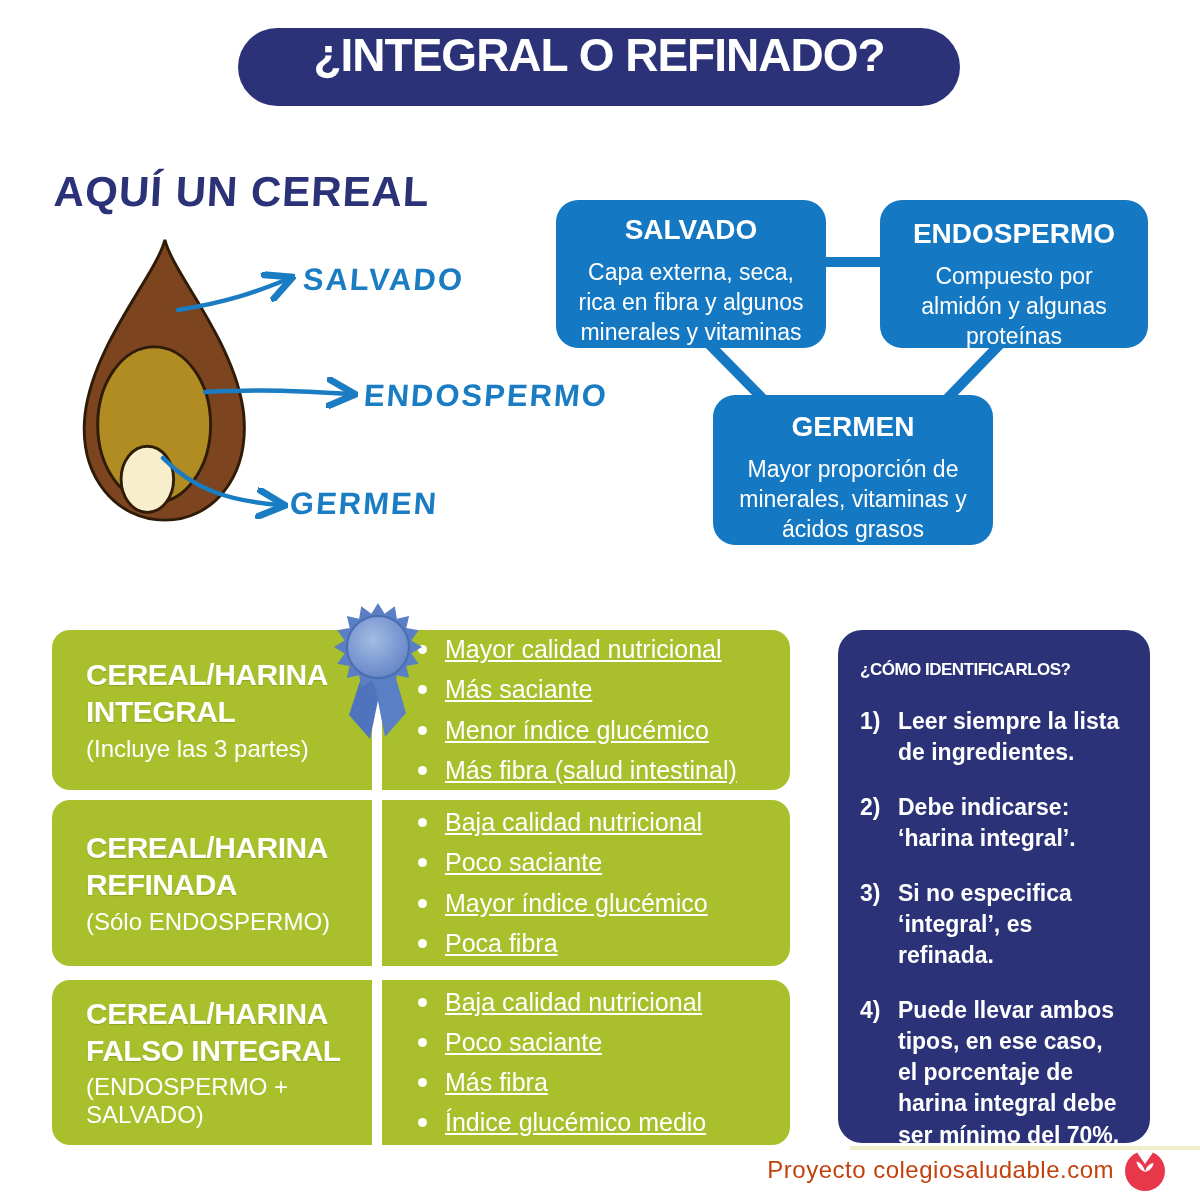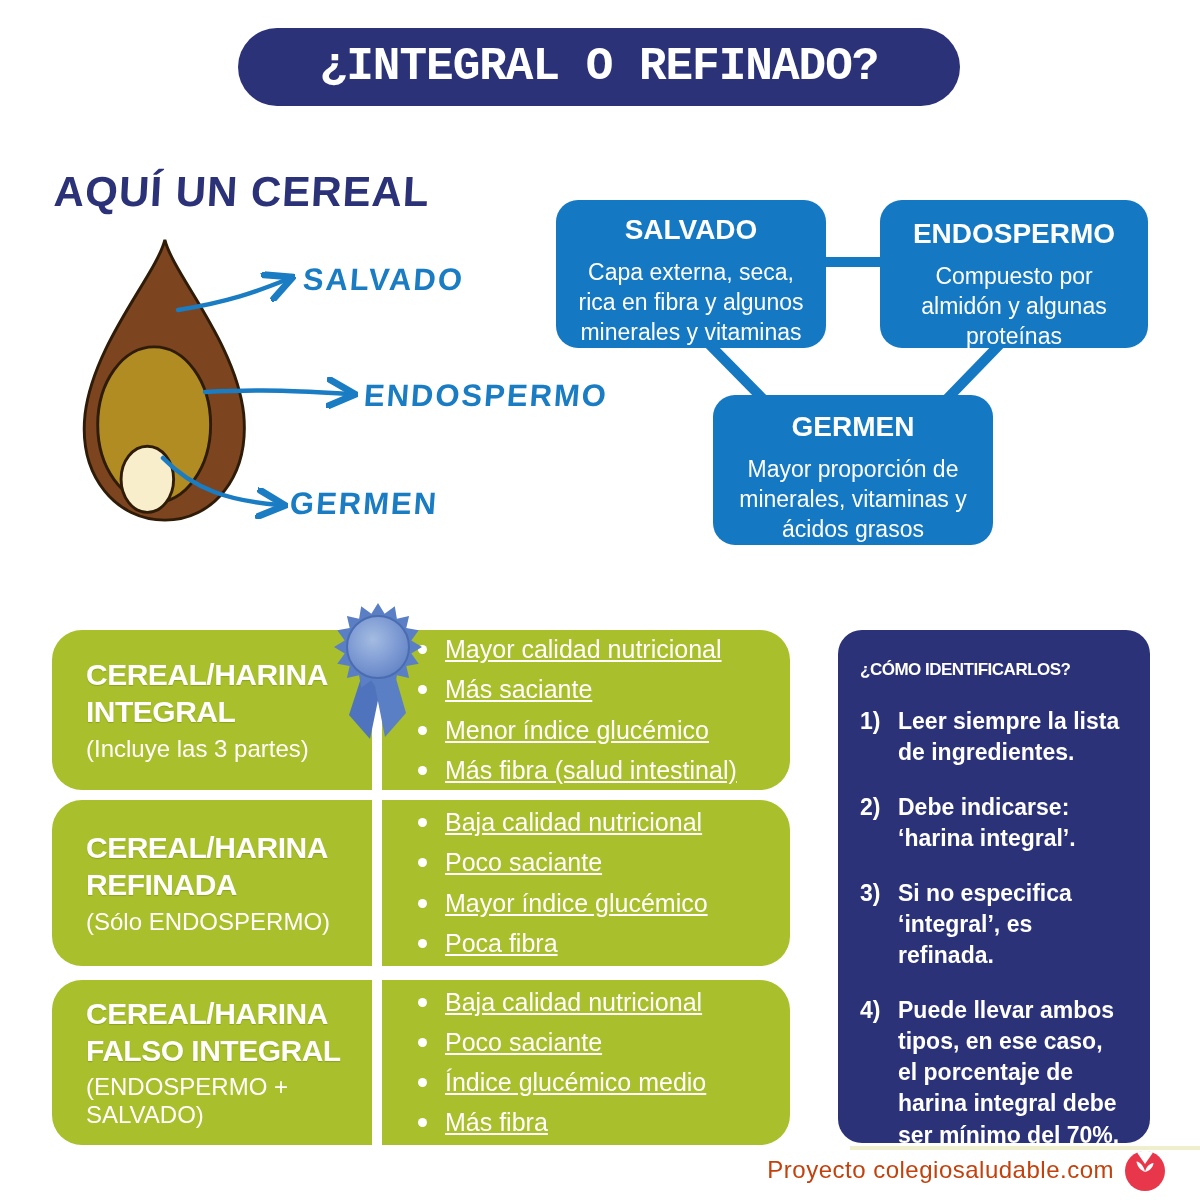--- a/index.html
+++ b/index.html
@@ -6,21 +6,21 @@
     --navy:#2b3278; --blue:#1478c2; --green:#a9bf2b; --label_blue:#1a7cc2;
     --seed_outer:#7c441f; --seed_mid:#b18c22; --seed_inner:#f8eecb;
     --ribbon:#5b7fc4; --logo_red:#e8364b;
   }
   *{margin:0;padding:0;box-sizing:border-box;}
   body{font-family:"Liberation Sans",sans-serif;background:#ffffff;}
   .canvas{position:relative;width:1200px;height:1200px;background:#ffffff;overflow:hidden;}
 
   
   .banner{position:absolute;left:238px;top:28px;width:722px;height:78px;
-    background:var(--navy,#2b3278);border-radius:39px;display:flex;align-items:center;justify-content:center;font-family:Liberation Mono, monospace;}
+    background:var(--navy,#2b3278);border-radius:39px;display:flex;align-items:flex-start;justify-content:center;}
   .banner h1{color:#fff;font-size:46px;font-weight:bold;letter-spacing:-1px;}
 
   
   .cereal-heading{position:absolute;left:54px;top:168px;color:var(--navy,#2b3278);
     font-size:42px;font-weight:bold;letter-spacing:1px;transform:skewX(-3deg);}
   .seed-svg{position:absolute;left:62px;top:234px;width:196px;height:292px;}
   .arrow-svg{position:absolute;left:0;top:0;width:1200px;height:1200px;pointer-events:none;z-index:1;}
   .hand-label{position:absolute;color:var(--label_blue,#1a7cc2);font-weight:bold;font-size:31px;
     letter-spacing:2px;transform:skewX(-4deg);z-index:2;}
   .lbl-salvado{left:303px;top:262px;}
@@ -31,21 +31,21 @@
   .part-box{position:absolute;background:var(--blue,#1478c2);border-radius:22px;color:#fff;
     text-align:center;padding:14px 14px;z-index:2;}
   .part-box .pb-title{font-size:28px;font-weight:bold;margin-bottom:4px;}
   .part-box .pb-desc{font-size:23px;line-height:1.3;margin-top:12px;}
   .pb-salvado{left:556px;top:200px;width:270px;height:148px;}
   .pb-endospermo{left:880px;top:200px;width:268px;height:148px;padding-top:18px;}
   .pb-germen{left:713px;top:395px;width:280px;height:150px;padding-top:16px;}
 
   
   .flour-row{position:absolute;left:52px;width:738px;background:var(--green,#a9bf2b);
-    border-radius:30px;color:#fff;display:flex;z-index:2;}
+    border-radius:18px;color:#fff;display:flex;z-index:2;}
   .fr-1{top:630px;height:160px;}
   .fr-2{top:800px;height:166px;}
   .fr-3{top:980px;height:165px;}
   .fr-left{width:320px;display:flex;flex-direction:column;justify-content:center;padding-left:34px;padding-right:8px;}
   .fr-left .t{font-size:30px;font-weight:bold;line-height:1.22;letter-spacing:-0.5px;
     text-shadow:0 1px 1px rgba(90,110,0,.35);}
   .fr-left .s{font-size:24px;margin-top:4px;}
   .fr-div{width:10px;background:#ffffff;}
   .fr-right{flex:1;display:flex;flex-direction:column;justify-content:center;padding-left:36px;gap:9px;}
   .bullet{display:flex;align-items:baseline;font-size:25px;line-height:1.25;text-decoration:underline;}
@@ -183,25 +183,25 @@
       <div class="bullet">
           <span class="dot"></span>
           <span>Baja calidad nutricional</span>
         </div>
       <div class="bullet">
           <span class="dot"></span>
           <span>Poco saciante</span>
         </div>
       <div class="bullet">
           <span class="dot"></span>
+          <span>Más fibra</span>
+        </div>
+      <div class="bullet">
+          <span class="dot"></span>
           <span>Índice glucémico medio</span>
-        </div>
-      <div class="bullet">
-          <span class="dot"></span>
-          <span>Más fibra</span>
         </div>
     </div>
   </div>
 
   <svg class="ribbon-svg" viewBox="0 0 92 152">
     <defs>
       <radialGradient id="badgeGrad" cx="42%" cy="38%" r="70%">
         <stop offset="0%" stop-color="#a4bce2"></stop>
         <stop offset="60%" stop-color="#7b98d2"></stop>
         <stop offset="100%" stop-color="#5f81c2"></stop>

